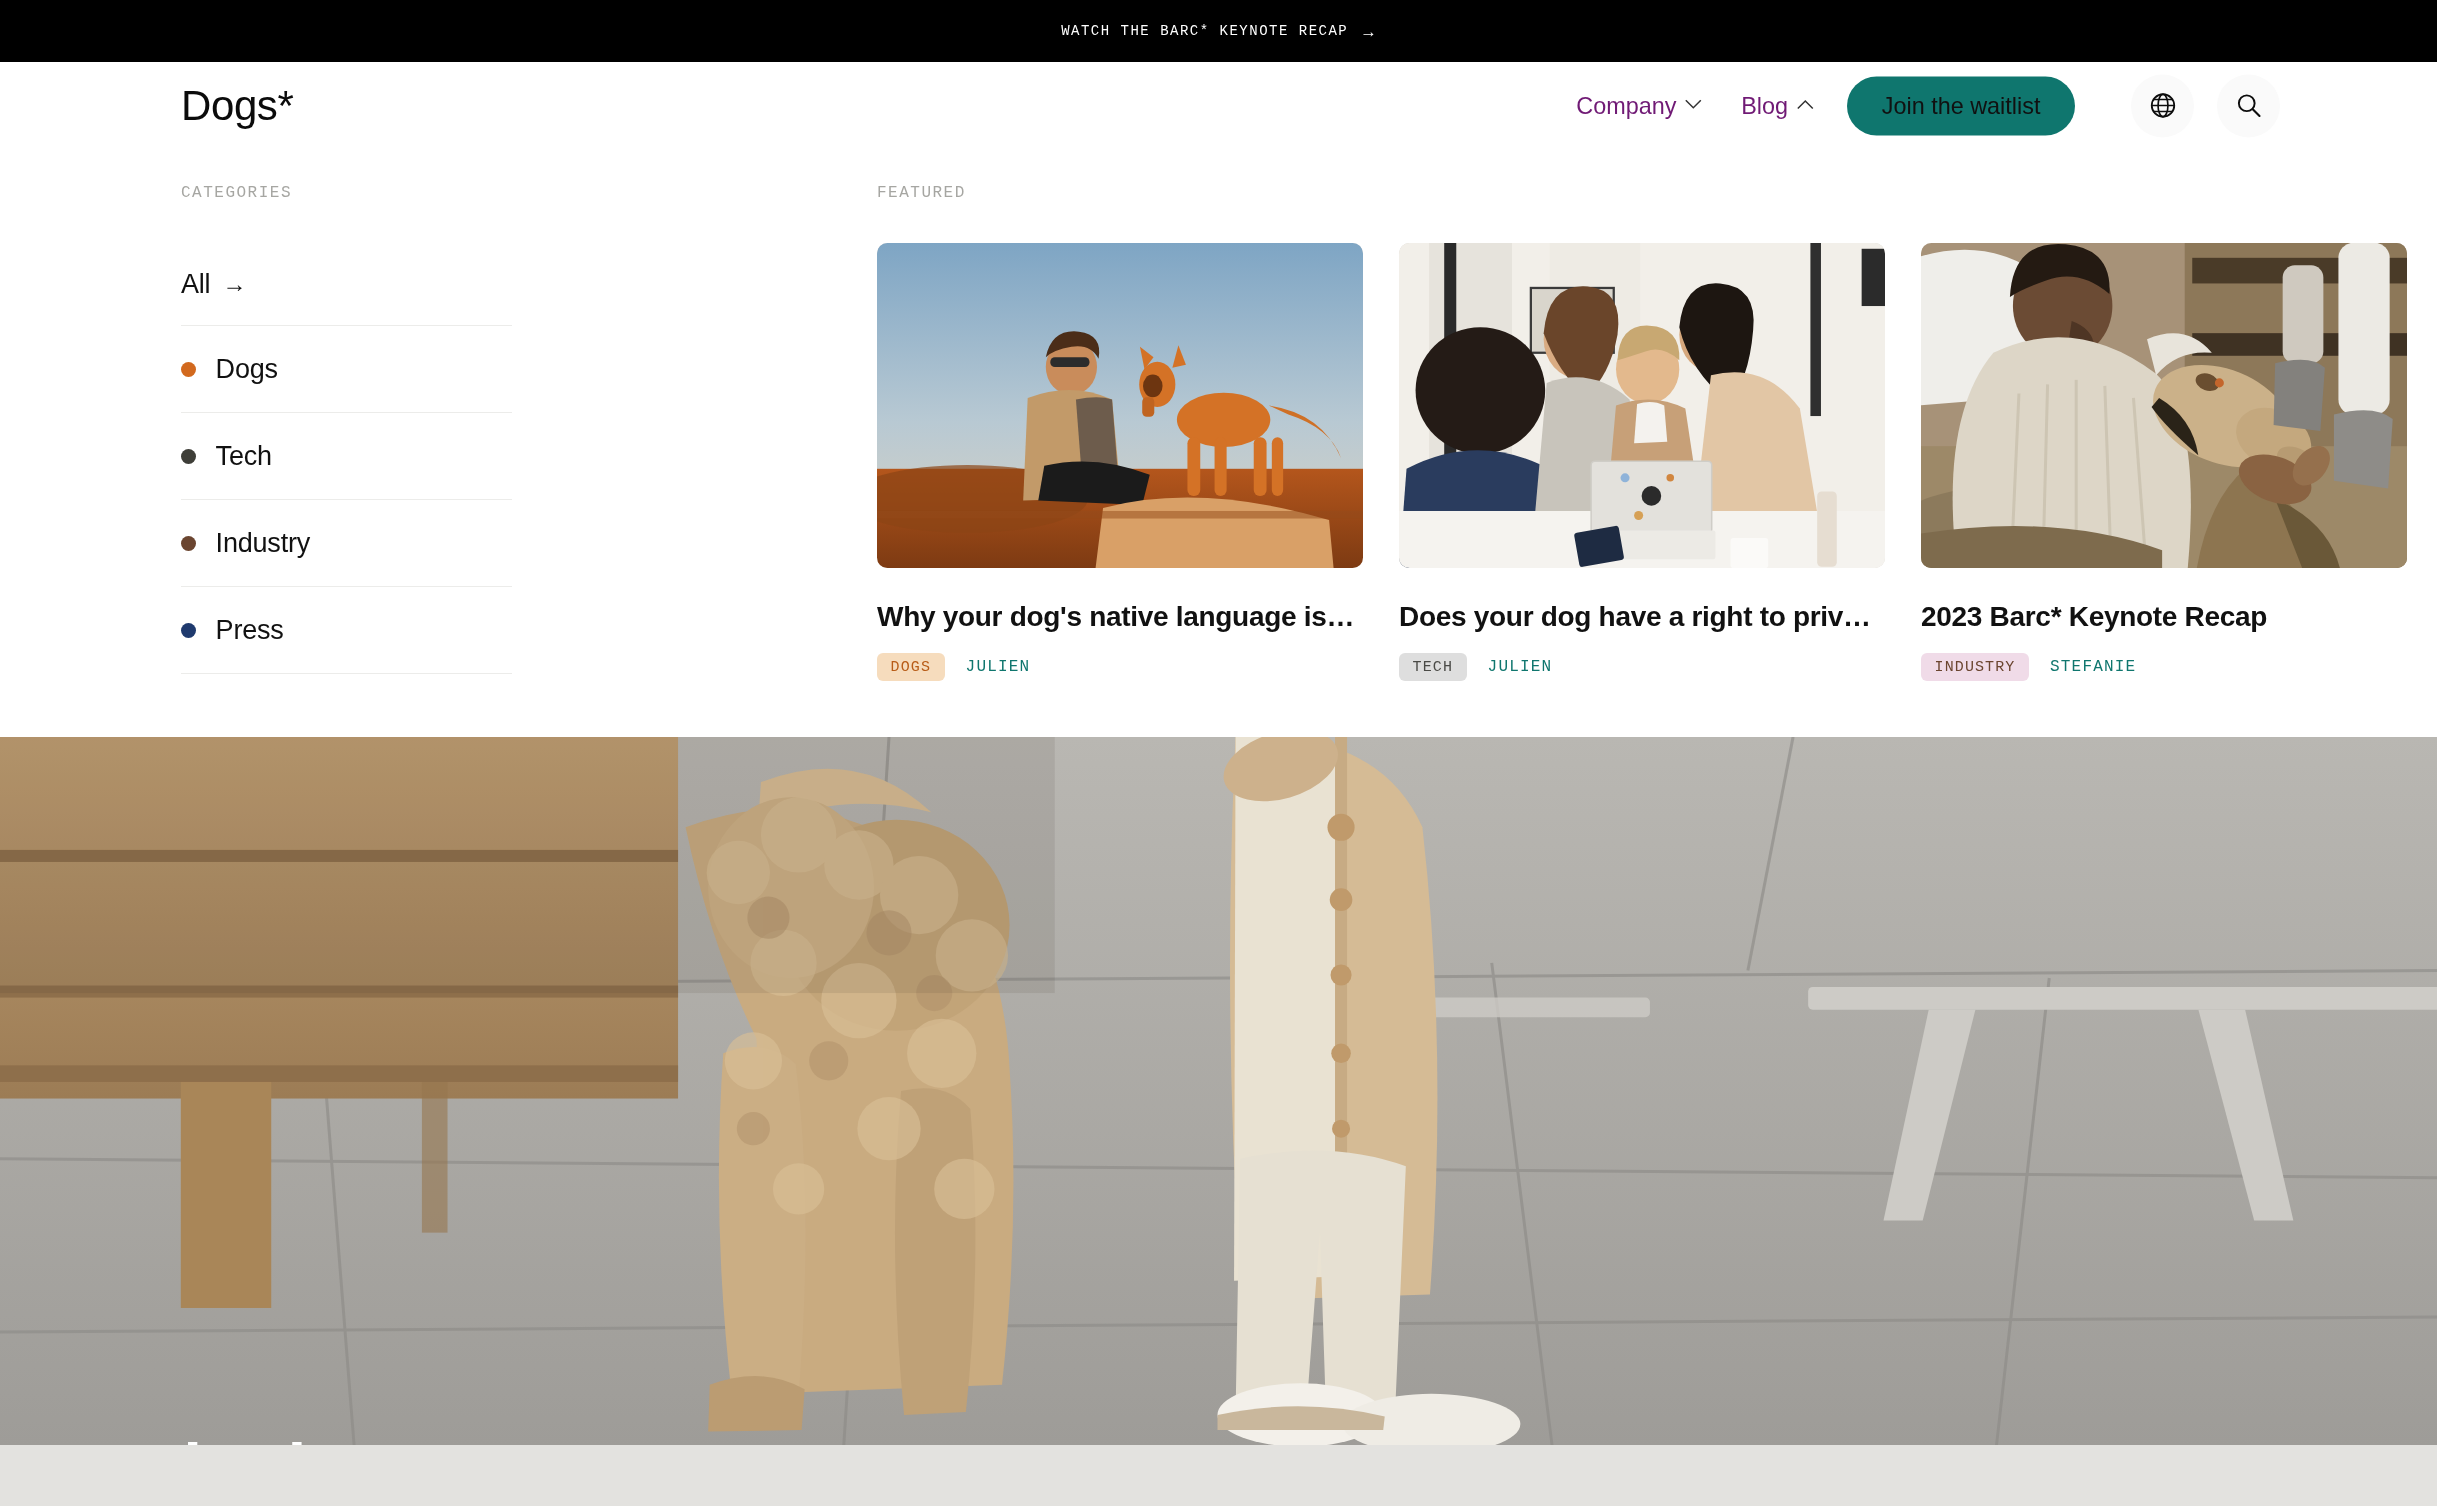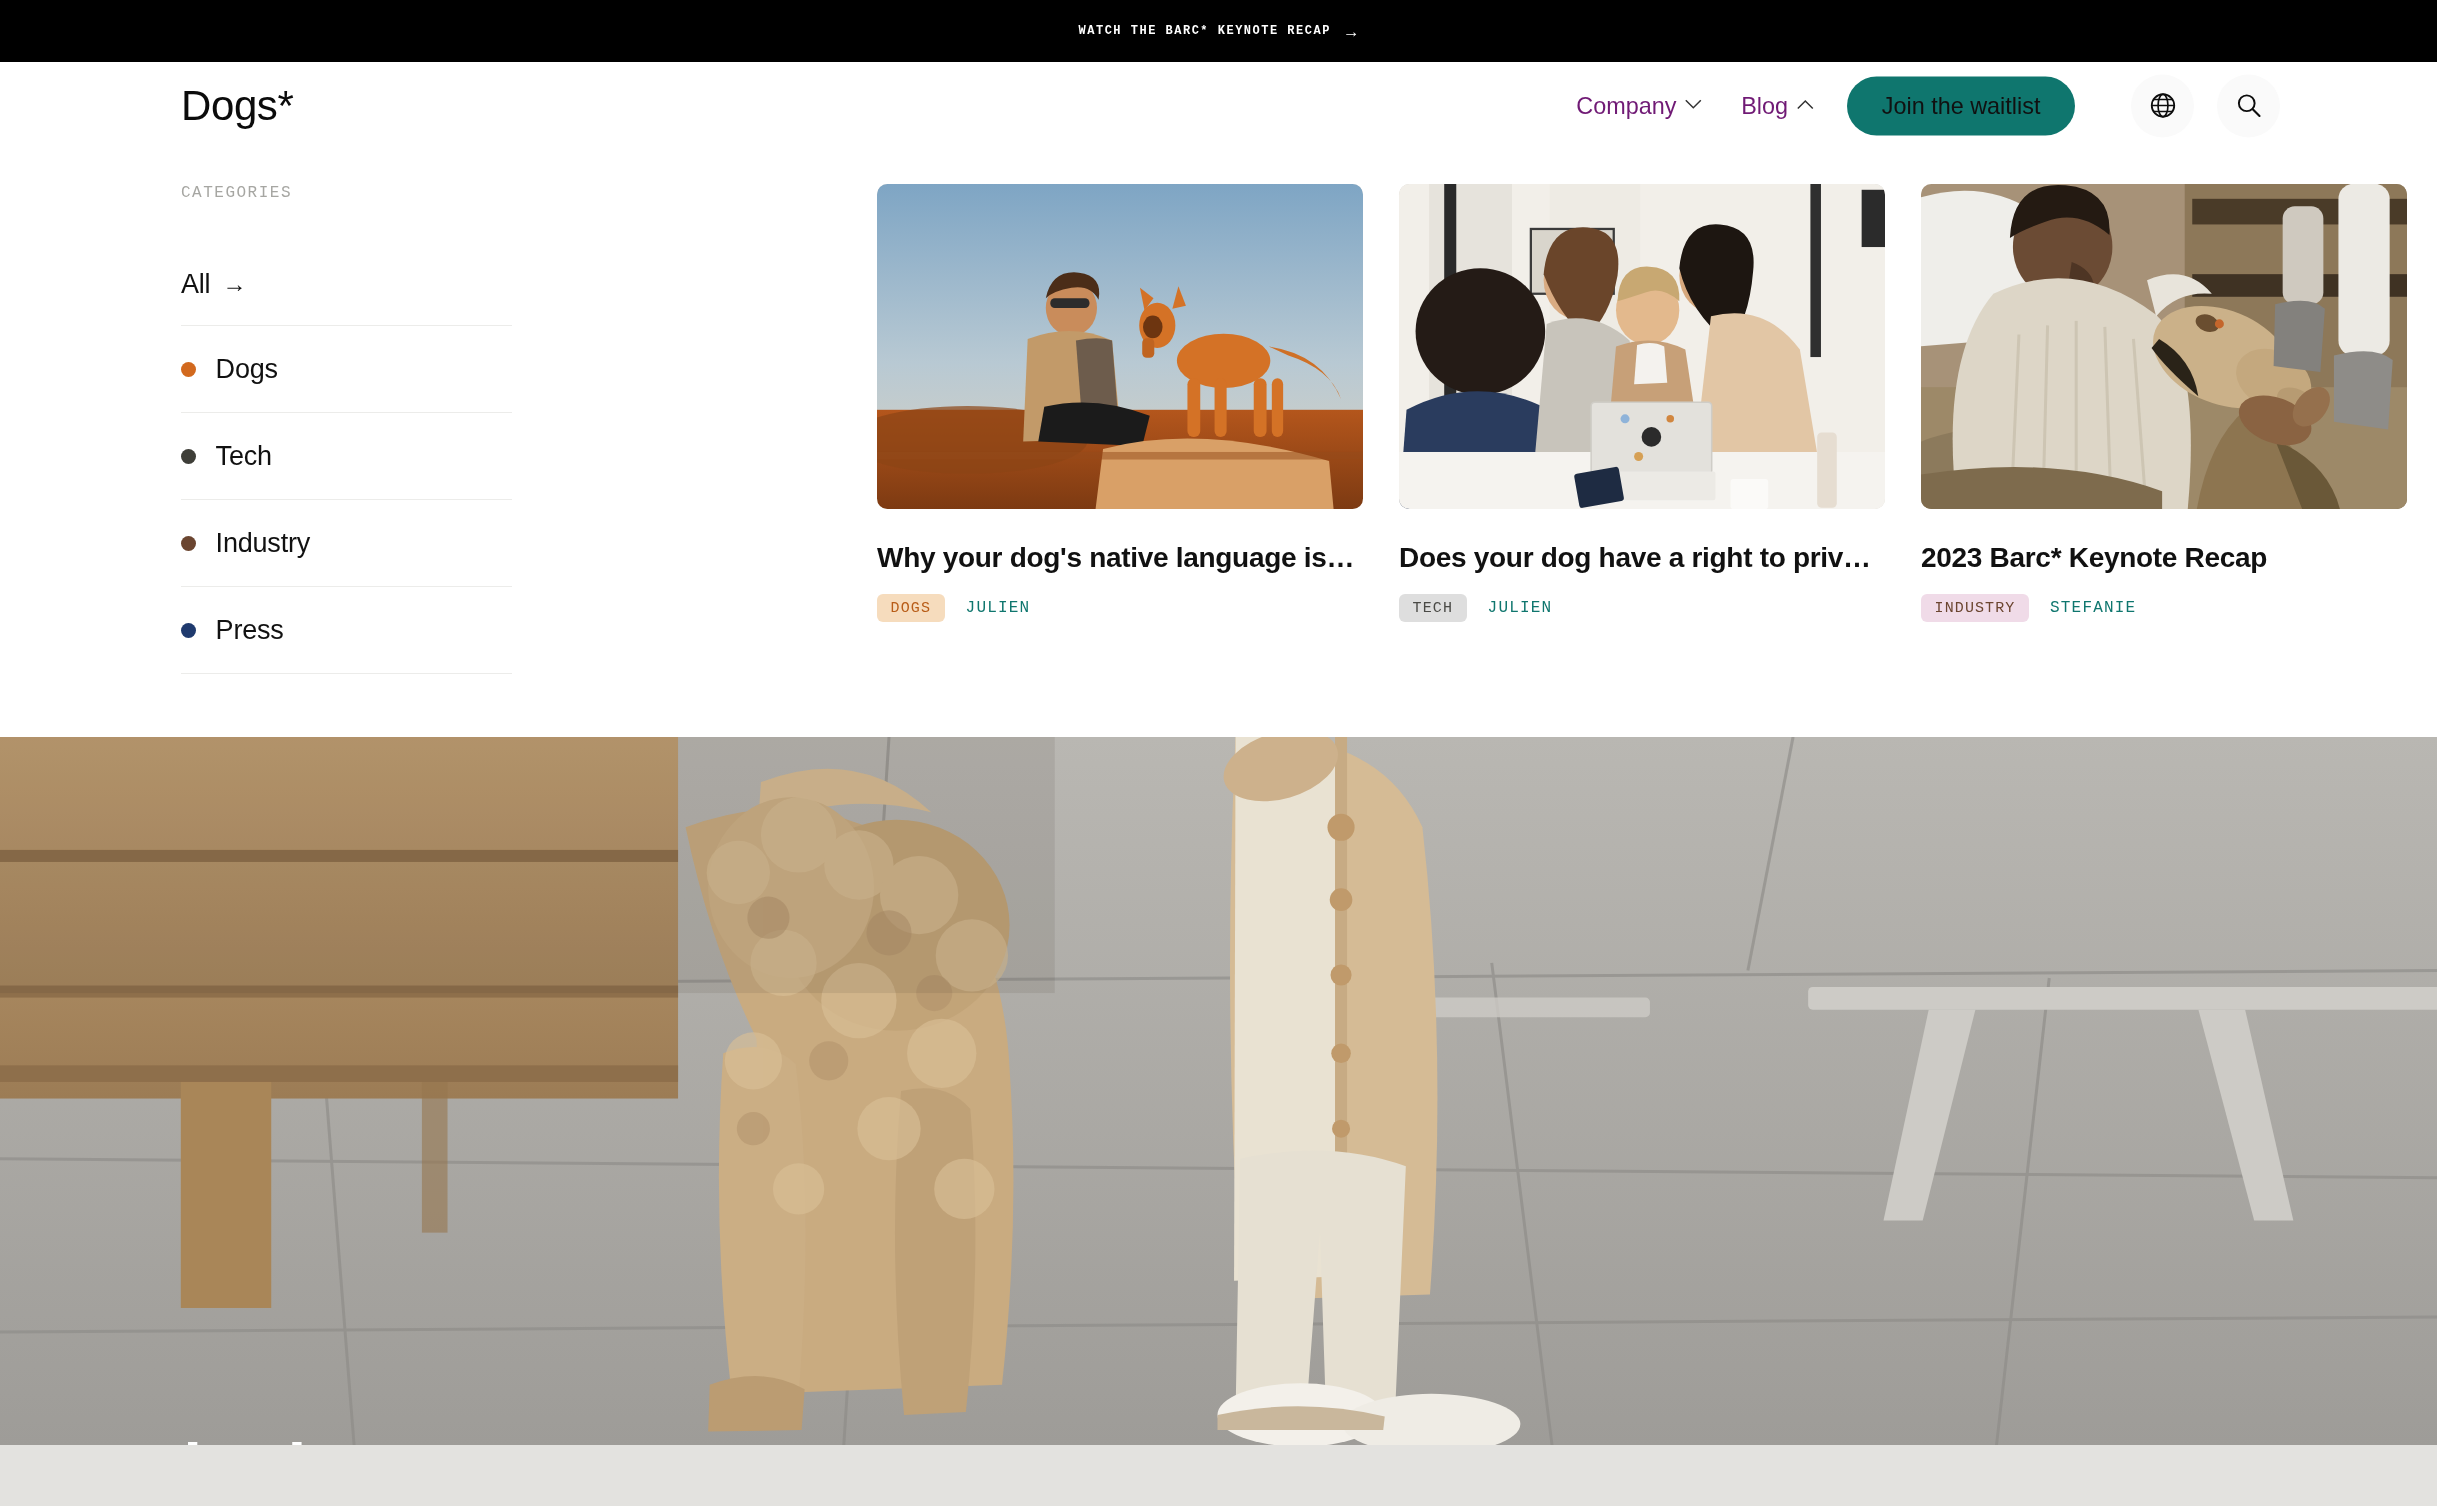--- a/index.html
+++ b/index.html
@@ -19,22 +19,22 @@
     display:flex; align-items:center; justify-content:center;
     z-index:60;
   }
   .announce-inner{
     display:flex; align-items:center; gap:12px;
     cursor:pointer;
   }
   .announce-text{
     color:#ffffff;
     font-family:"Liberation Mono", monospace;
-    font-size:12px;
-    font-weight:700;
+    font-size:14px;
+    font-weight:400;
     letter-spacing:1.5px;
   }
   .announce-arrow{
     color:#ffffff; font-size:16.6px; line-height:1;
     display:inline-block; transform:translateY(0.8px);
   }
 
   
   .header{
     position:absolute; top:62px; left:0;
@@ -266,20 +266,21 @@
 
       <div class="cat-item">
         <span class="cat-dot" style="background:#1f3a6e"></span>
         <span class="cat-name">Press</span>
       </div>
 
     </div>
   </div>
 
   <div class="feat-col">
+    <div class="section-label">FEATURED</div>
 
     <div class="feat-grid">
 
       <article class="card">
         <div class="card-thumb">
           <svg viewBox="0 0 645 432" preserveAspectRatio="xMidYMid slice">
             <defs>
               <linearGradient id="sky1" x1="0" y1="0" x2="0" y2="1">
                 <stop offset="0%" stop-color="#7ea5c4"></stop>
                   <stop offset="55%" stop-color="#b8c9d3"></stop>

